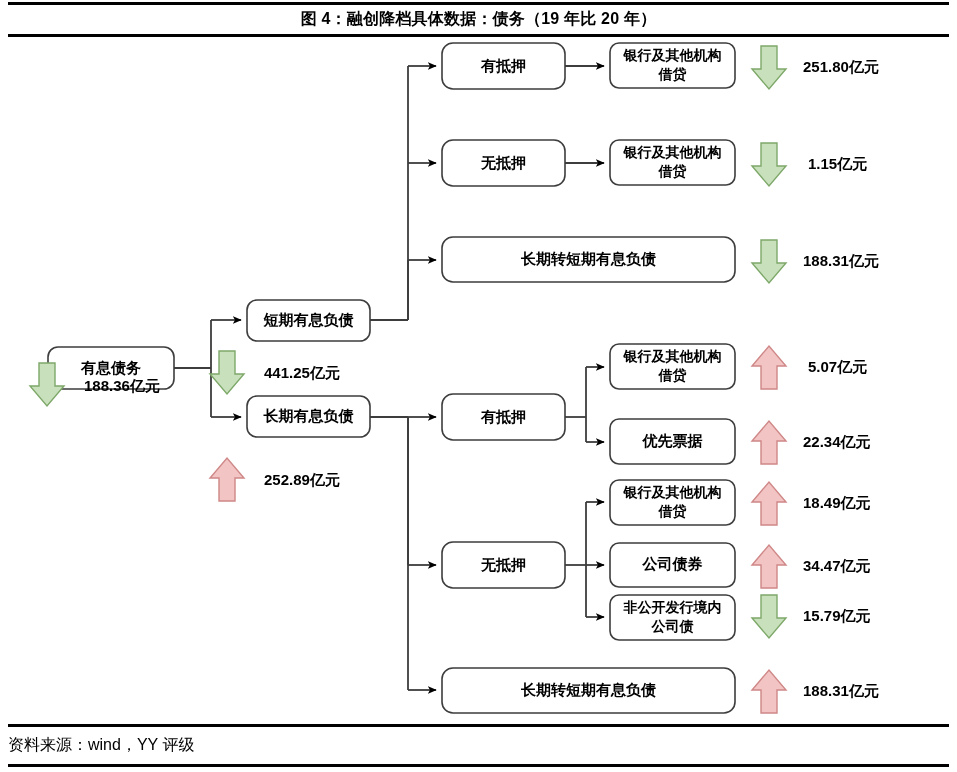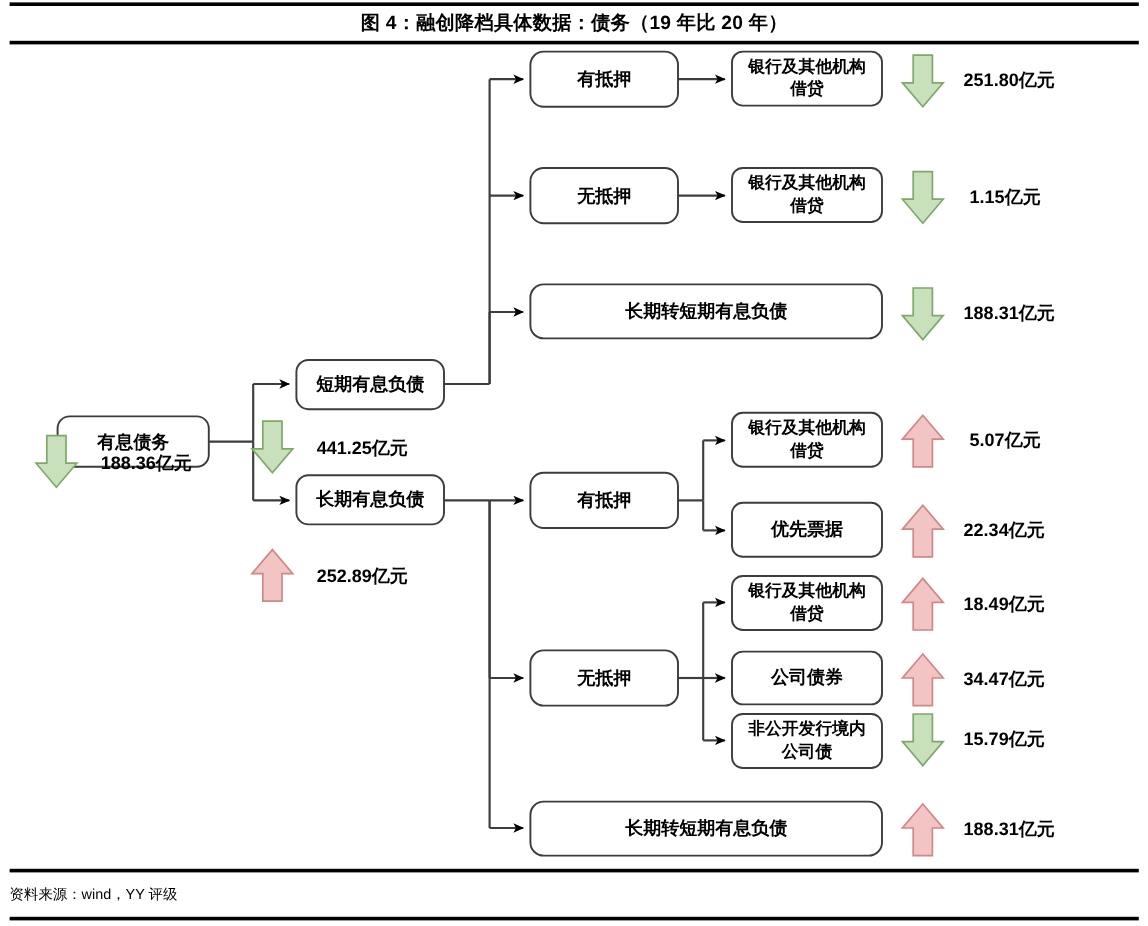--- a/index.html
+++ b/index.html
@@ -47,21 +47,21 @@
     white-space: nowrap;
   }
   #footer-bar {
     position: absolute;
     left: 8px; top: 729px;
     width: 600px; height: 33px;
     display: flex;
     align-items: center;
   }
   #footer-text {
-    font-size: 12px;
+    font-size: 16px;
     color: #000000;
     white-space: nowrap;
   }
   #canvas {
     position: absolute;
     left: 0; top: 37px;
     width: 957px; height: 687px;
   }
   svg { display: block; }
   .nodebox {

